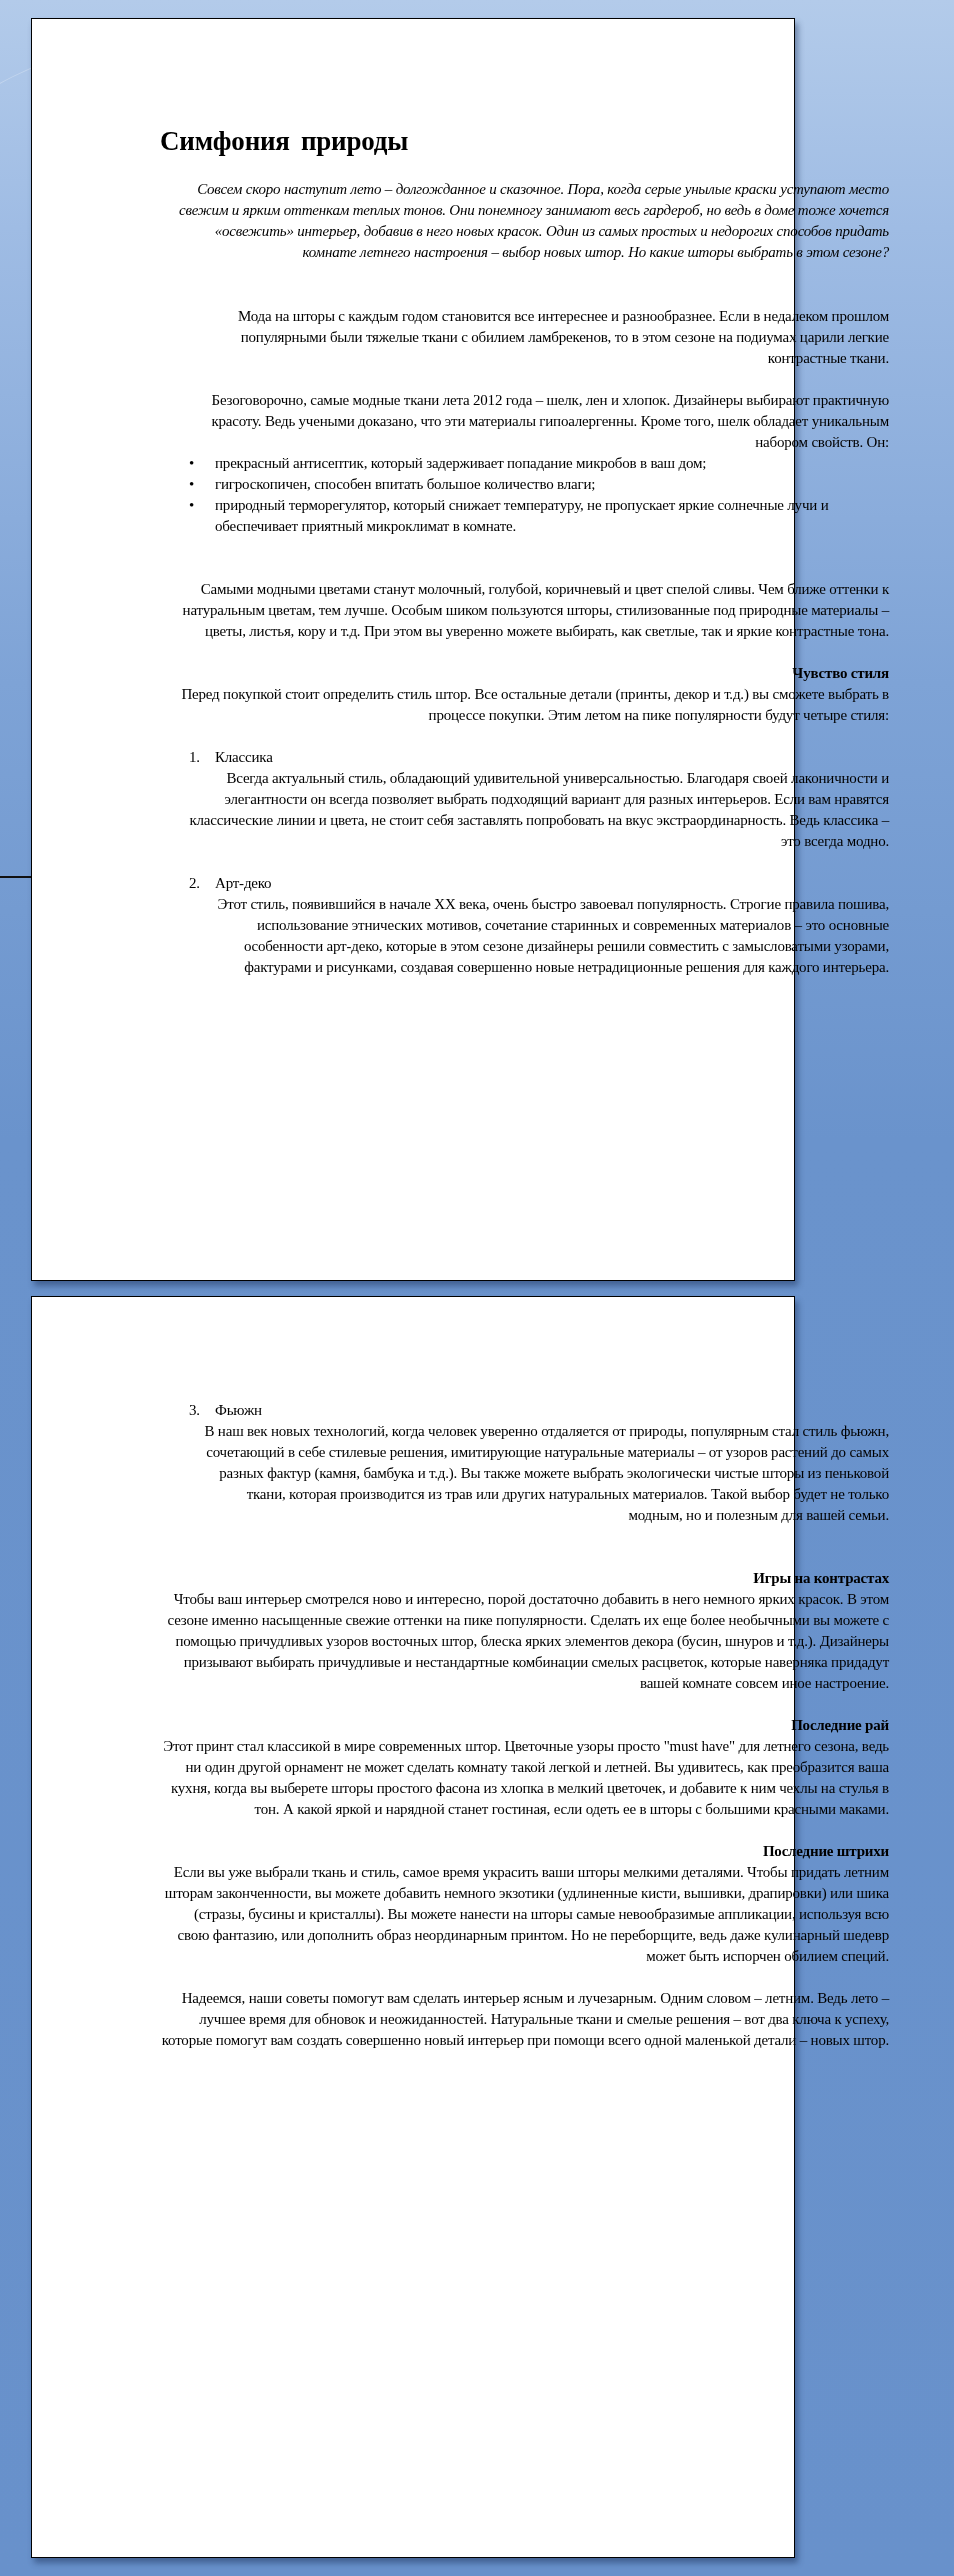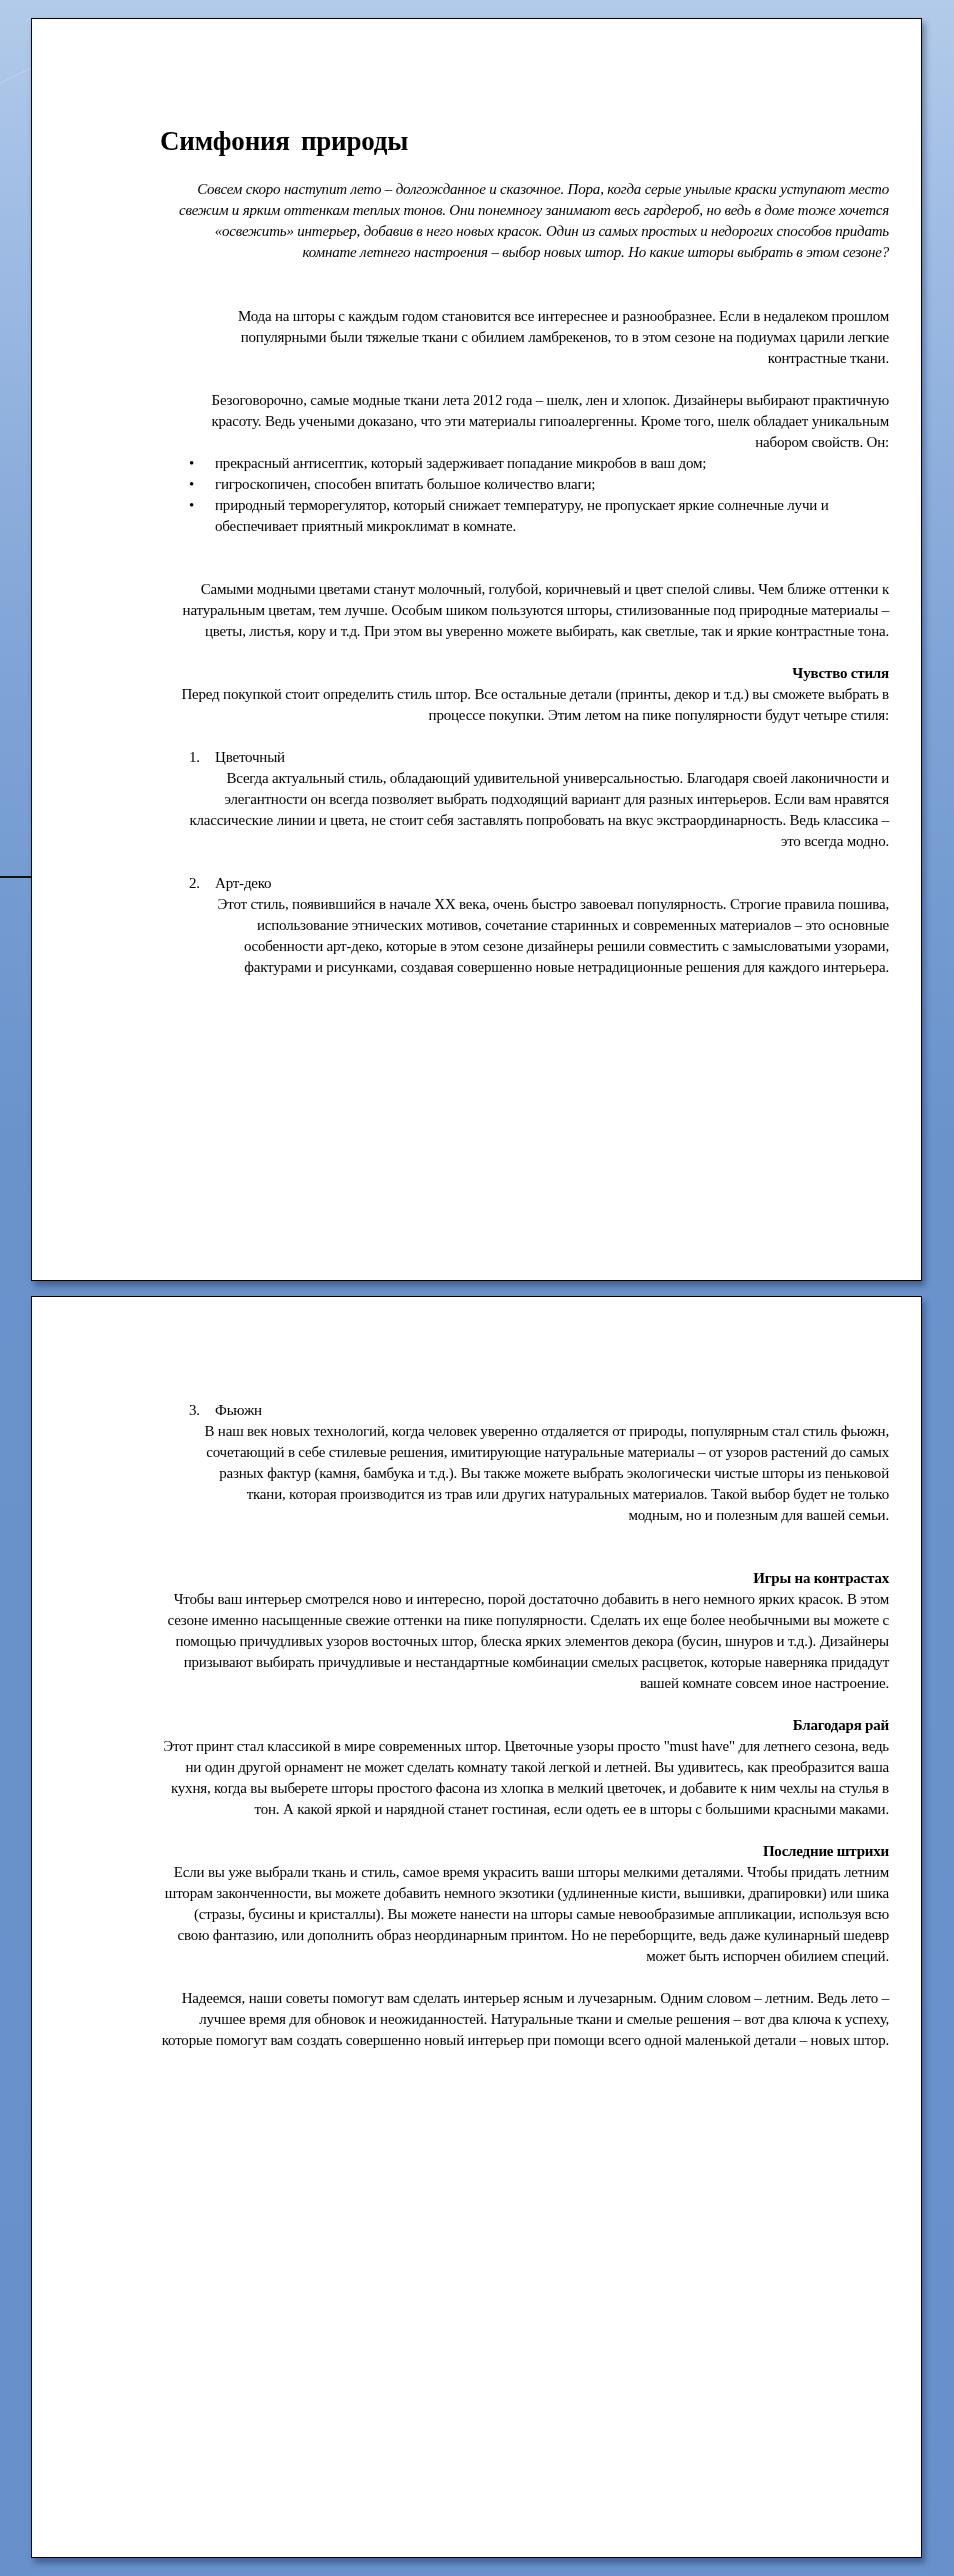--- a/index.html
+++ b/index.html
@@ -18,21 +18,21 @@
       border-top: 1.5px solid rgba(255,255,255,0.25);
       transform: rotate(-20deg);
       pointer-events: none;
     }
     .ruler-line {
       position: absolute; left: 0; top: 876px; width: 32px; height: 1.5px; background: #111;
     }
     .page {
       position: absolute;
       left: 31px;
-      width: 891px;
+      width: 764px;
       background: #fff;
       border: 1.5px solid #000;
       box-shadow: 3px 4.6px 6px rgba(20,40,80,0.45);
       box-sizing: border-box;
     }
     #page1 { top: 18px; height: 1263px; }
     #page2 { top: 1296px; height: 1262px; padding-left: 39px; }
     .content {
       position: absolute;
       left: 128px;
@@ -111,21 +111,21 @@
 
     <p>Самыми модными цветами станут молочный, голубой, коричневый и цвет спелой сливы. Чем ближе оттенки к натуральным цветам, тем лучше. Особым шиком пользуются шторы, стилизованные под природные материалы – цветы, листья, кору и т.д. При этом вы уверенно можете выбирать, как светлые, так и яркие контрастные тона.</p>
     <div class="gap"></div>
 
     <p class="section-heading">Чувство стиля</p>
     <p>Перед покупкой стоит определить стиль штор. Все остальные детали (принты, декор и т.д.) вы сможете выбрать в процессе покупки. Этим летом на пике популярности будут четыре стиля:</p>
     <div class="gap"></div>
 
     <div class="style-item">
       <div class="num-line">
-        <span class="num">1.</span><span>Цветочный</span>
+        <span class="num">1.</span><span>Классика</span>
       </div>
       <p>Всегда актуальный стиль, обладающий удивительной универсальностью. Благодаря своей лаконичности и элегантности он всегда позволяет выбрать подходящий вариант для разных интерьеров. Если вам нравятся классические линии и цвета, не стоит себя заставлять попробовать на вкус экстраординарность. Ведь классика – это всегда модно.</p>
     </div>
     <div class="gap"></div>
 
     <div class="style-item">
       <div class="num-line">
         <span class="num">2.</span><span>Арт-деко</span>
       </div>
       <p>Этот стиль, появившийся в начале XX века, очень быстро завоевал популярность. Строгие правила пошива, использование этнических мотивов, сочетание старинных и современных материалов – это основные особенности арт-деко, которые в этом сезоне дизайнеры решили совместить с замысловатыми узорами, фактурами и рисунками, создавая совершенно новые нетрадиционные решения для каждого интерьера.</p>
@@ -142,21 +142,21 @@
       <p>В наш век новых технологий, когда человек уверенно отдаляется от природы, популярным стал стиль фьюжн, сочетающий в себе стилевые решения, имитирующие натуральные материалы – от узоров растений до самых разных фактур (камня, бамбука и т.д.). Вы также можете выбрать экологически чистые шторы из пеньковой ткани, которая производится из трав или других натуральных материалов. Такой выбор будет не только модным, но и полезным для вашей семьи.</p>
     </div>
     <div class="gap"></div>
 
     <div class="gap"></div>
 
     <p class="section-heading">Игры на контрастах</p>
     <p>Чтобы ваш интерьер смотрелся ново и интересно, порой достаточно добавить в него немного ярких красок. В этом сезоне именно насыщенные свежие оттенки на пике популярности. Сделать их еще более необычными вы можете с помощью причудливых узоров восточных штор, блеска ярких элементов декора (бусин, шнуров и т.д.). Дизайнеры призывают выбирать причудливые и нестандартные комбинации смелых расцветок, которые наверняка придадут вашей комнате совсем иное настроение.</p>
     <div class="gap"></div>
 
-    <p class="section-heading">Благодаря рай</p>
+    <p class="section-heading">Последние рай</p>
     <p>Этот принт стал классикой в мире современных штор. Цветочные узоры просто "must have" для летнего сезона, ведь ни один другой орнамент не может сделать комнату такой легкой и летней. Вы удивитесь, как  преобразится ваша кухня, когда вы выберете шторы простого фасона из хлопка в мелкий цветочек, и добавите к ним чехлы на стулья в тон. А какой яркой и нарядной станет гостиная, если одеть ее в шторы с большими красными маками.</p>
     <div class="gap"></div>
 
     <p class="section-heading">Последние штрихи</p>
     <p>Если вы уже выбрали ткань и стиль, самое время украсить ваши шторы мелкими деталями. Чтобы придать летним шторам законченности, вы можете добавить немного экзотики (удлиненные кисти, вышивки, драпировки) или шика (стразы, бусины и кристаллы). Вы можете нанести на шторы самые невообразимые аппликации, используя всю свою фантазию, или дополнить образ неординарным принтом. Но не переборщите, ведь даже кулинарный шедевр может быть испорчен обилием специй.</p>
     <div class="gap"></div>
 
     <p>Надеемся, наши советы помогут вам сделать интерьер ясным и лучезарным. Одним словом – летним. Ведь лето – лучшее время для обновок и неожиданностей. Натуральные ткани и смелые решения – вот два ключа к успеху, которые помогут вам создать совершенно новый интерьер при помощи всего одной маленькой детали – новых штор.</p>
   </div>
 </div>

